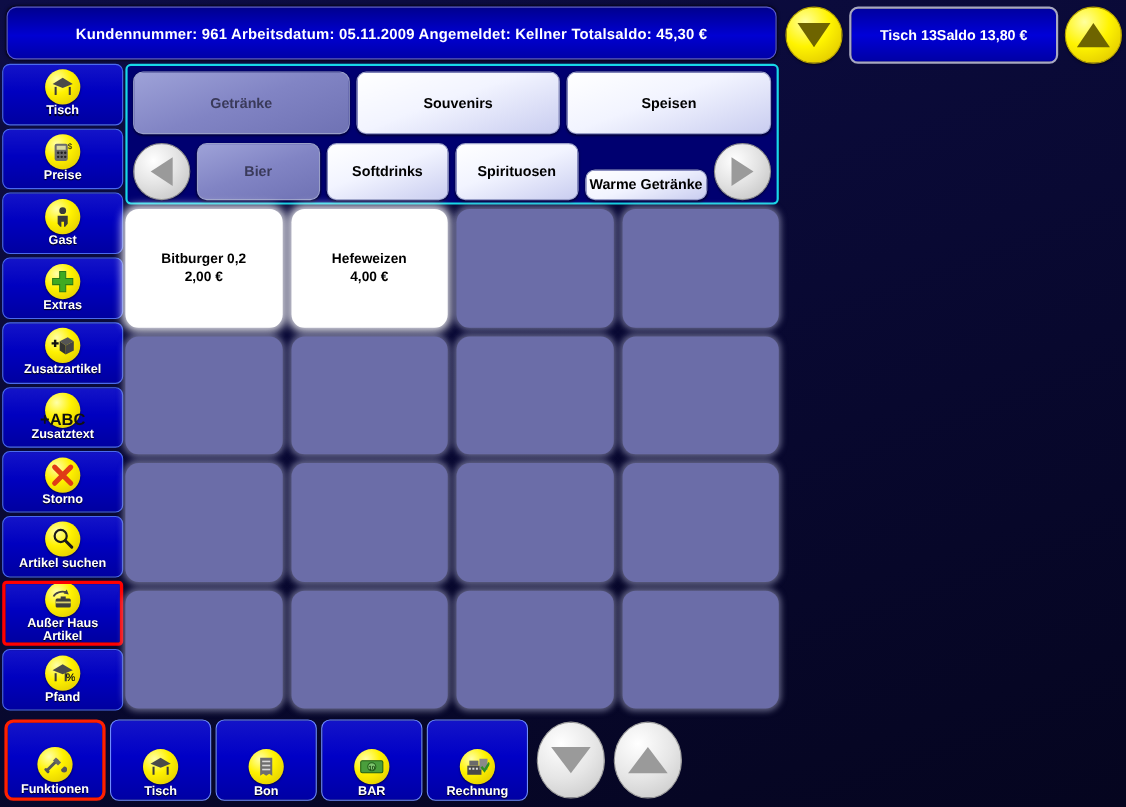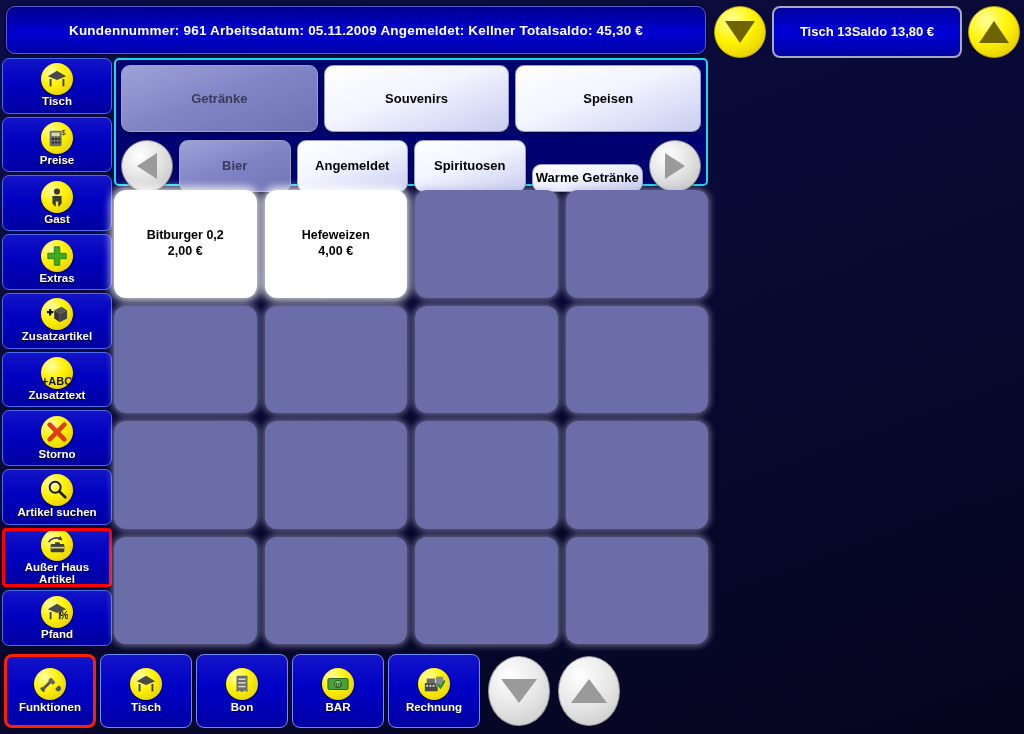--- a/index.html
+++ b/index.html
@@ -60,21 +60,21 @@
   .yico svg { display: block; }
   .yico span.gx { font-size: 12px; font-weight: bold; color: #111; line-height: 1; }
 
   
   .catpanel {
     position: absolute; left: 114px; top: 58px; width: 594px; height: 128px;
     border: 2px solid #18d8e8; border-radius: 5px;
     background: #000070;
     padding: 5px;
   }
-  .catrow1 { display: flex; gap: 6px; height: 67px; }
+  .catrow1 { display: flex; gap: 6px; height: 57px; }
   .catrow2 { display: flex; gap: 6px; height: 57px; margin-top: 5px; align-items: center; }
   .cat {
     border-radius: 9px;
     display: flex; align-items: center; justify-content: center;
     font-size: 13px; font-weight: bold; color: #000;
     border: 1px solid #9aa0c8;
     background: linear-gradient(160deg,#ffffff 0%, #f2f4ff 45%, #c9cdf0 100%);
     box-shadow: 0 1px 2px rgba(0,0,0,.5);
   }
   .cat.active {
@@ -116,21 +116,21 @@
 
   
   .bottombar {
     position: absolute; left: 2px; top: 650px; width: 706px; height: 82px;
     display: flex; align-items: center; gap: 4px; padding: 0 2px;
   }
   .fbtn {
     width: 92px; height: 74px; border-radius: 8px;
     background: linear-gradient(180deg,#1414c8 0%, #0000c6 45%, #0000a4 100%);
     border: 1px solid #6f8cff;
-    display: flex; flex-direction: column; align-items: center; justify-content: center;
+    display: flex; flex-direction: column; align-items: center; justify-content: flex-end;
     gap: 2px;
   }
   .fbtn.sel { border: 3px solid #ff2000; }
   .fbtn .side-label { font-size: 11.5px; }
   .navcircle {
     width: 62px; height: 70px; border-radius: 50%;
     background: radial-gradient(circle at 35% 28%, #ffffff 0%, #e6e6e6 50%, #c4c4c4 100%);
     border: 1px solid #9c9c9c;
     display: flex; align-items: center; justify-content: center;
     margin-left: 4px;
@@ -217,21 +217,21 @@
             <polygon points="9,8 17,4 23,8 15,12" fill="#555"></polygon>
             <polygon points="9,8 15,12 15,21 9,17" fill="#333"></polygon>
             <polygon points="15,12 23,8 23,17 15,21" fill="#444"></polygon>
             <path d="M1 10h7M4.5 6.5v7" stroke="#111" stroke-width="2.4" fill="none"></path>
           </svg>
         </div>
         <div class="side-label">Zusatzartikel</div>
       </div>
       <div class="side-btn">
         <div class="yico">
-          <span class="gx" style="font-size: 11px; margin-top: 16px;">+ABC</span>
+          <span class="gx" style="font-size: 15px; margin-top: 16px;">+ABC</span>
         </div>
         <div class="side-label">Zusatztext</div>
       </div>
       <div class="side-btn">
         <div class="yico">
           <svg width="22" height="22" viewBox="0 0 24 24">
             <path d="M4 4 L20 20 M20 4 L4 20" stroke="#e03b16" stroke-width="5" stroke-linecap="round" fill="none"></path>
           </svg>
         </div>
         <div class="side-label">Storno</div>
@@ -275,21 +275,21 @@
         <div class="cat active" style="flex: 1.06 1 0%;">Getränke</div>
         <div class="cat" style="flex: 1 1 0%;">Souvenirs</div>
         <div class="cat" style="flex: 1 1 0%;">Speisen</div>
       </div>
     <div class="catrow2">
       <div class="arrowbtn">
           <div class="tri-l"></div>
         </div>
       <div style="display:flex;gap:6px;flex:1 1 auto;height:52px;" id="catrow2">
           <div class="cat active" style="flex: 1 1 0%;">Bier</div>
-          <div class="cat" style="flex: 1 1 0%;">Angemeldet</div>
+          <div class="cat" style="flex: 1 1 0%;">Softdrinks</div>
           <div class="cat" style="flex: 1 1 0%;">Spirituosen</div>
           <div class="cat" style="flex: 1 1 0%; margin-top: 24px;">Warme Getränke</div>
         </div>
       <div class="arrowbtn">
           <div class="tri-r"></div>
         </div>
     </div>
   </div>
 
   <div class="grid" id="grid">

